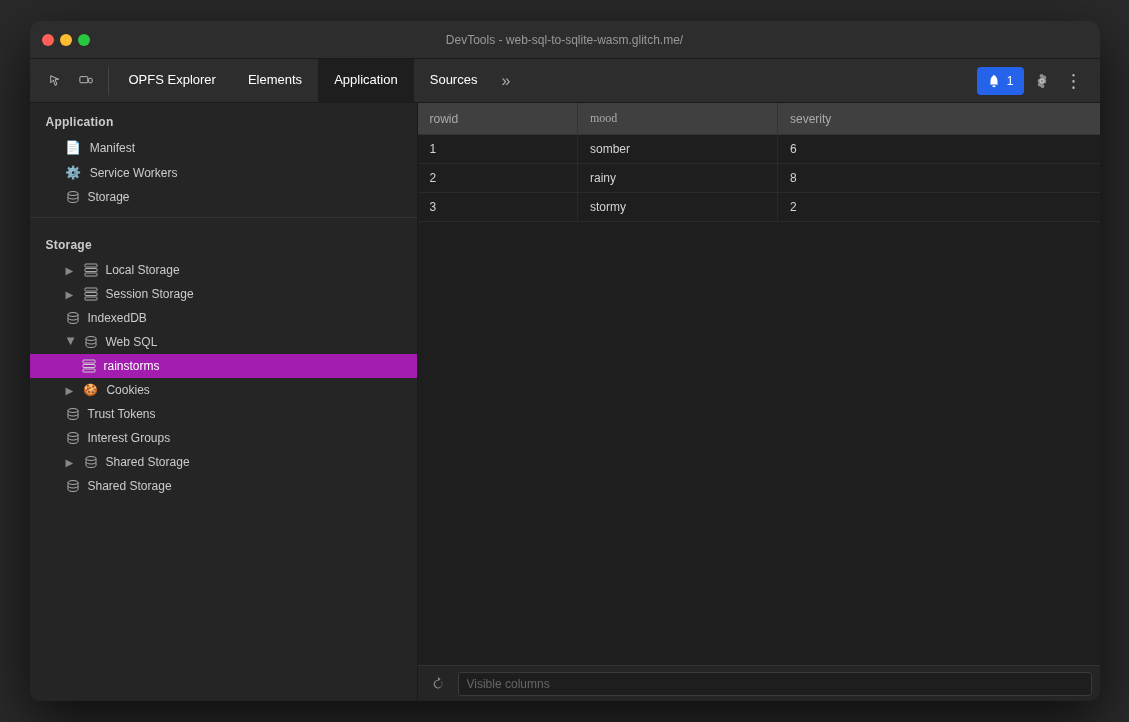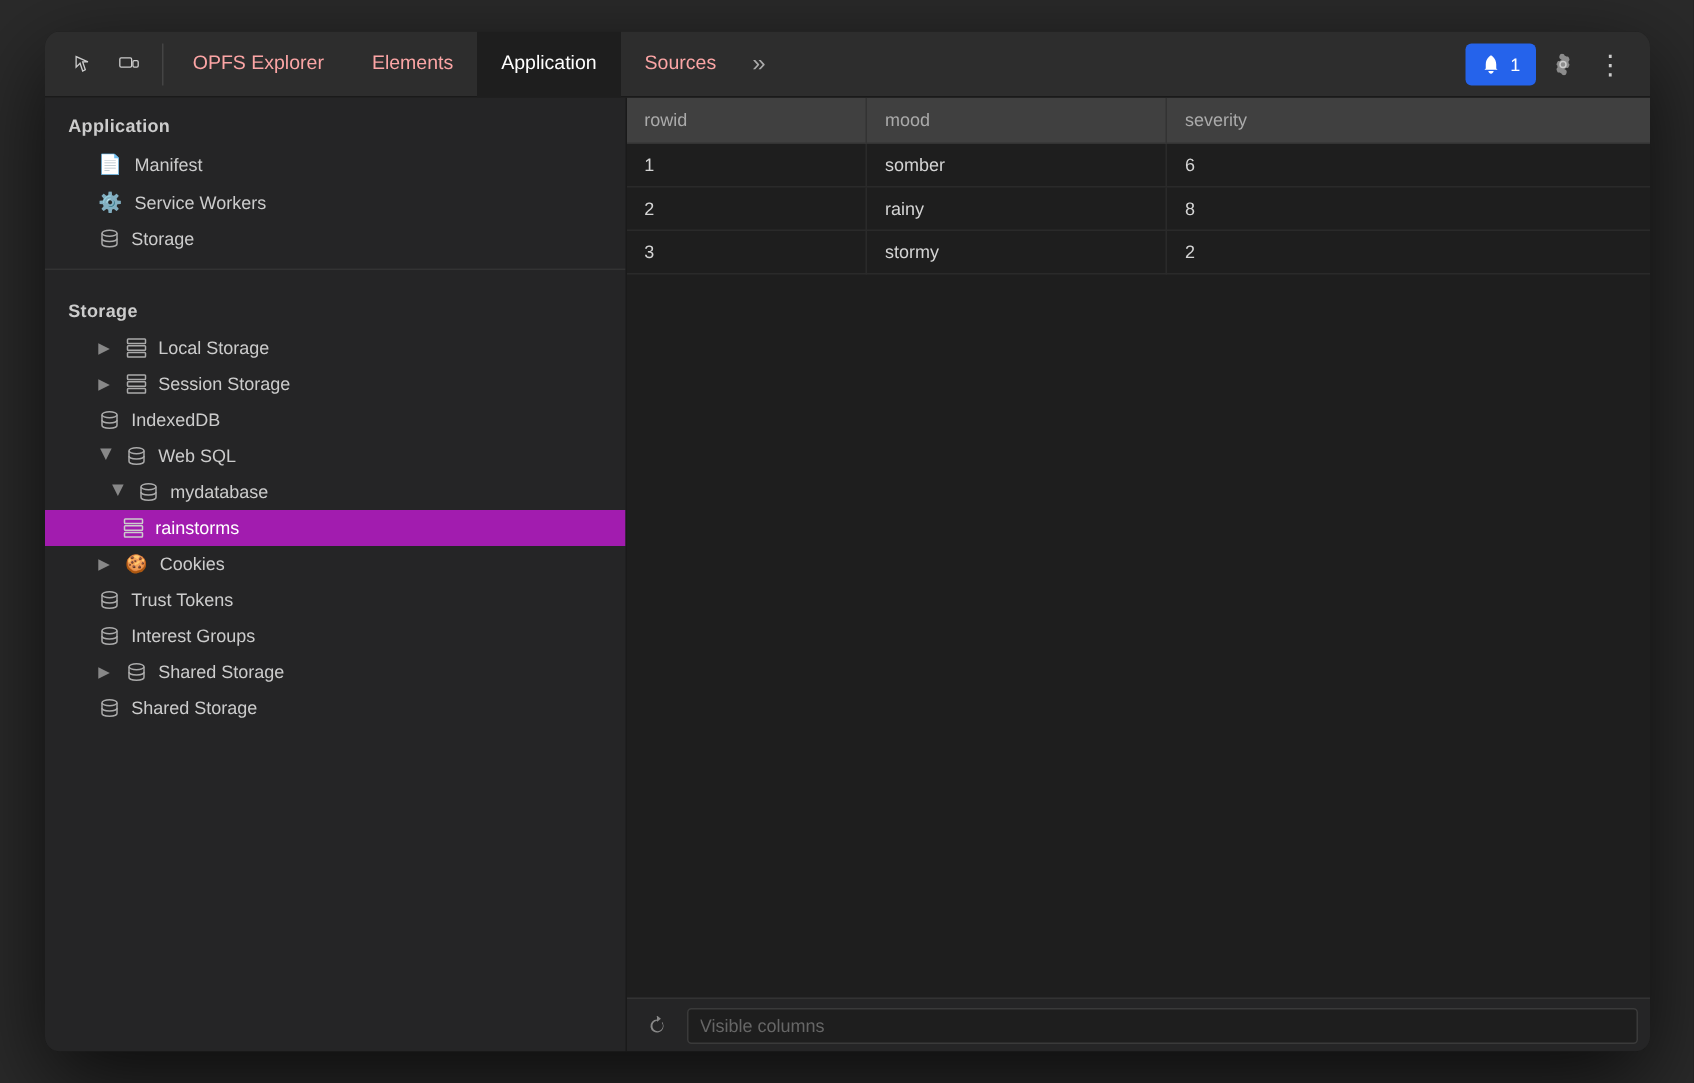--- a/index.html
+++ b/index.html
@@ -85,21 +85,21 @@
       display: flex;
       align-items: center;
       height: 44px;
       flex: 1;
     }
     .tab-item {
       padding: 0 16px;
       height: 44px;
       display: flex;
       align-items: center;
-      color: #fca5a5;
+      color: #ffffff;
       cursor: pointer;
       font-size: 13px;
       border-bottom: 2px solid transparent;
       white-space: nowrap;
     }
     .tab-item.active {
       color: #fff;
       background: #1e1e1e;
       border-bottom: 2px solid #1e1e1e;
     }
@@ -231,21 +231,21 @@
     th:last-child { border-right: none; }
     td {
       padding: 7px 12px;
       color: #d4d4d4;
       font-size: 12px;
       border-bottom: 1px solid #2a2a2a;
       border-right: 1px solid #2a2a2a;
     }
     td:last-child { border-right: none; }
     .col-rowid { width: 160px; }
-    .col-mood { width: 200px; }
+    .col-mood { width: 200px; font-family: Liberation Serif, serif; }
     
     .bottom-bar {
       height: 36px;
       background: #252526;
       border-top: 1px solid #333;
       display: flex;
       align-items: center;
       padding: 0 8px;
       gap: 8px;
     }
@@ -270,20 +270,28 @@
       padding: 0 8px;
       outline: none;
     }
     .columns-input::placeholder { color: #666; }
   </style>
 </head>
 <body>
 
 <div class="window">
 
+  <div class="title-bar">
+    <div class="traffic-lights">
+      <div class="traffic-light tl-red"></div>
+      <div class="traffic-light tl-yellow"></div>
+      <div class="traffic-light tl-green"></div>
+    </div>
+    <span class="title-bar-text">DevTools - web-sql-to-sqlite-wasm.glitch.me/</span>
+  </div>
 
   <div class="toolbar">
     <div class="toolbar-icons">
       <div class="toolbar-icon-btn">
         <svg class="svg-icon" viewBox="0 0 16 16" fill="none">
           <path d="M2 2 L2 10 L5 7 L7 13 L9 12 L7 6 L11 6 Z" stroke="#ccc" stroke-width="1" fill="none"></path>
         </svg>
       </div>
       <div class="toolbar-icon-btn">
         <svg class="svg-icon" viewBox="0 0 16 16" fill="none">
@@ -387,29 +395,20 @@
       <div class="sidebar-item indent1">
         <span class="tree-arrow open">▶</span>
         <svg class="svg-icon" viewBox="0 0 14 14" fill="none">
           <ellipse cx="7" cy="3.5" rx="5" ry="2" stroke="#aaa" stroke-width="1"></ellipse>
           <path d="M2 3.5 L2 10.5 C2 11.6 4.2 12.5 7 12.5 C9.8 12.5 12 11.6 12 10.5 L12 3.5" stroke="#aaa" stroke-width="1" fill="none"></path>
           <path d="M2 7 C2 8.1 4.2 9 7 9 C9.8 9 12 8.1 12 7" stroke="#aaa" stroke-width="1" fill="none"></path>
         </svg>
         <span>Web SQL</span>
       </div>
 
-      <div class="sidebar-item indent2">
-        <span class="tree-arrow open">▶</span>
-        <svg class="svg-icon" viewBox="0 0 14 14" fill="none">
-          <ellipse cx="7" cy="3.5" rx="5" ry="2" stroke="#aaa" stroke-width="1"></ellipse>
-          <path d="M2 3.5 L2 10.5 C2 11.6 4.2 12.5 7 12.5 C9.8 12.5 12 11.6 12 10.5 L12 3.5" stroke="#aaa" stroke-width="1" fill="none"></path>
-          <path d="M2 7 C2 8.1 4.2 9 7 9 C9.8 9 12 8.1 12 7" stroke="#aaa" stroke-width="1" fill="none"></path>
-        </svg>
-        <span>mydatabase</span>
-      </div>
 
       <div class="sidebar-item indent3 active">
         <svg class="svg-icon" viewBox="0 0 14 14" fill="none">
           <rect x="1" y="1" width="12" height="3" rx="0.5" stroke="#ccc" stroke-width="1"></rect>
           <rect x="1" y="5.5" width="12" height="3" rx="0.5" stroke="#ccc" stroke-width="1"></rect>
           <rect x="1" y="10" width="12" height="3" rx="0.5" stroke="#ccc" stroke-width="1"></rect>
         </svg>
         <span>rainstorms</span>
       </div>
 

